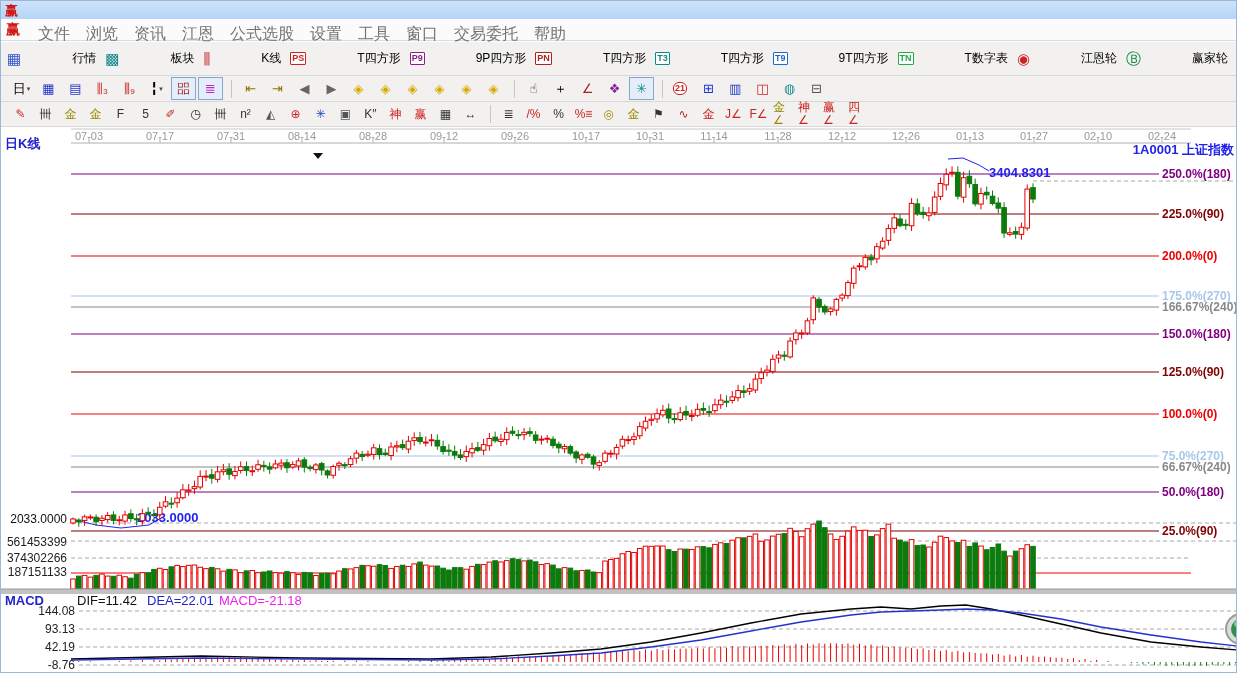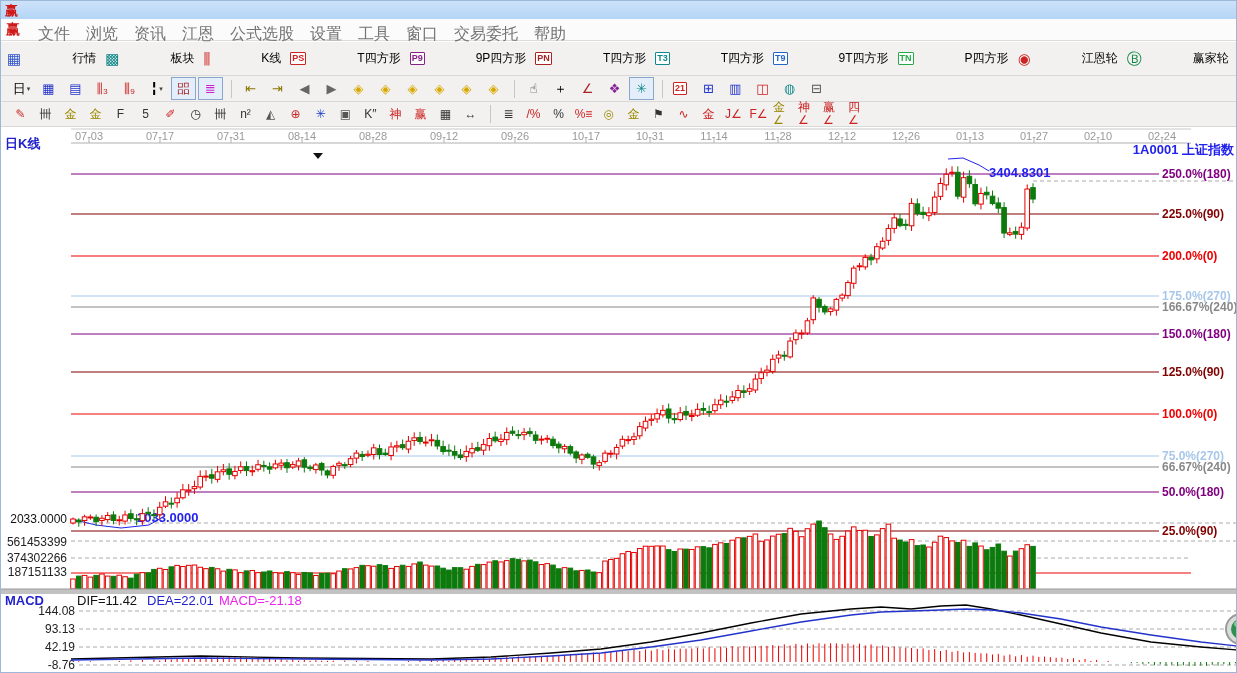--- a/index.html
+++ b/index.html
@@ -81,21 +81,21 @@
       <div class="tb-item">
         <span class="tb-box" style="color: rgb(14, 136, 136);">T3</span>
         <span class="lb">T四方形</span>
       </div>
       <div class="tb-item">
         <span class="tb-box" style="color: rgb(34, 102, 204);">T9</span>
         <span class="lb">9T四方形</span>
       </div>
       <div class="tb-item">
         <span class="tb-box" style="color: rgb(34, 170, 68);">TN</span>
-        <span class="lb">P四方形</span>
+        <span class="lb">T数字表</span>
       </div>
       <div class="tb-item">
         <span class="ic" style="color: rgb(204, 34, 34);">◉</span>
         <span class="lb">江恩轮</span>
       </div>
       <div class="tb-item">
         <span class="ic" style="color: rgb(17, 136, 68);">Ⓑ</span>
         <span class="lb">赢家轮</span>
       </div>
       <div class="tb-item">
@@ -176,21 +176,21 @@
         <span class="" style="color: rgb(170, 34, 34);">∠</span>
       </div>
       <div class="cell ">
         <span class="" style="color: rgb(136, 34, 153);">❖</span>
       </div>
       <div class="cell  active">
         <span class="" style="color: rgb(14, 136, 136);">✳</span>
       </div>
       <div class="vsep"></div>
       <div class="cell ">
-        <span class="tb-box" style="color: rgb(204, 34, 34);">21</span>
+        <span class="tb-box" style="color: rgb(204, 34, 34); border-radius: 6px;">21</span>
       </div>
       <div class="cell ">
         <span class="" style="color: rgb(34, 51, 204);">⊞</span>
       </div>
       <div class="cell ">
         <span class="" style="color: rgb(34, 51, 204);">▥</span>
       </div>
       <div class="cell ">
         <span class="" style="color: rgb(204, 34, 34);">◫</span>
       </div>

